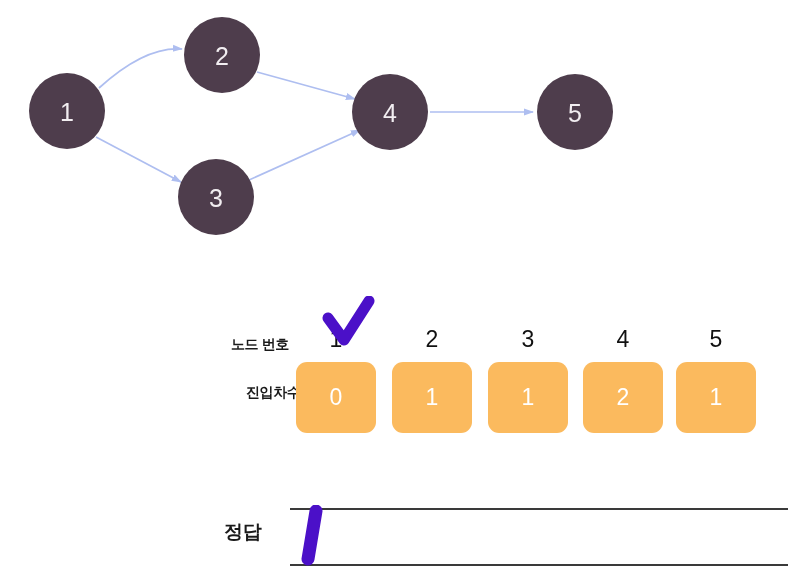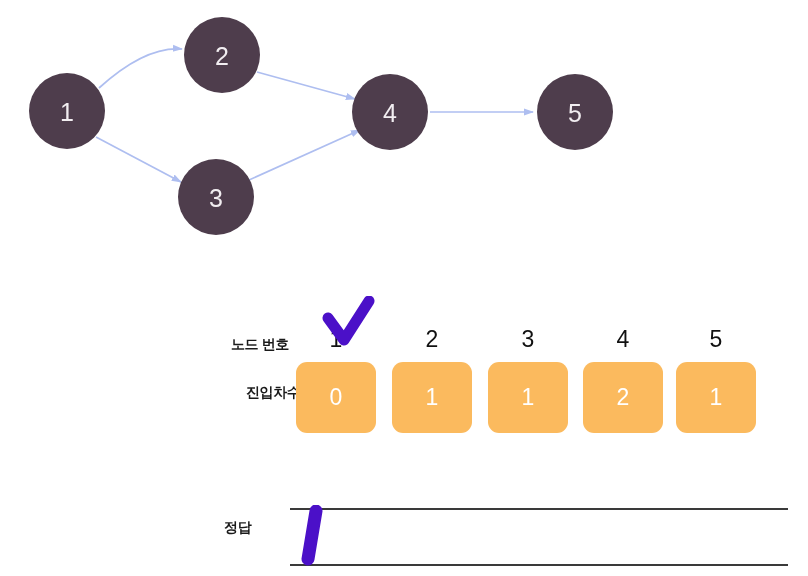--- a/index.html
+++ b/index.html
@@ -106,21 +106,21 @@
     left: 0;
     top: 470px;
     width: 808px;
     height: 106px;
   }
   #label-answer {
     position: absolute;
     left: 224px;
     top: 49px;
     font-family: "Liberation Sans", "DejaVu Sans", sans-serif;
-    font-size: 14px;
+    font-size: 19px;
     font-weight: bold;
     color: #1a1a1a;
     letter-spacing: -0.3px;
   }
   .answer-rule {
     position: absolute;
     left: 290px;
     width: 498px;
     height: 2px;
     background: #3a3a3a;

